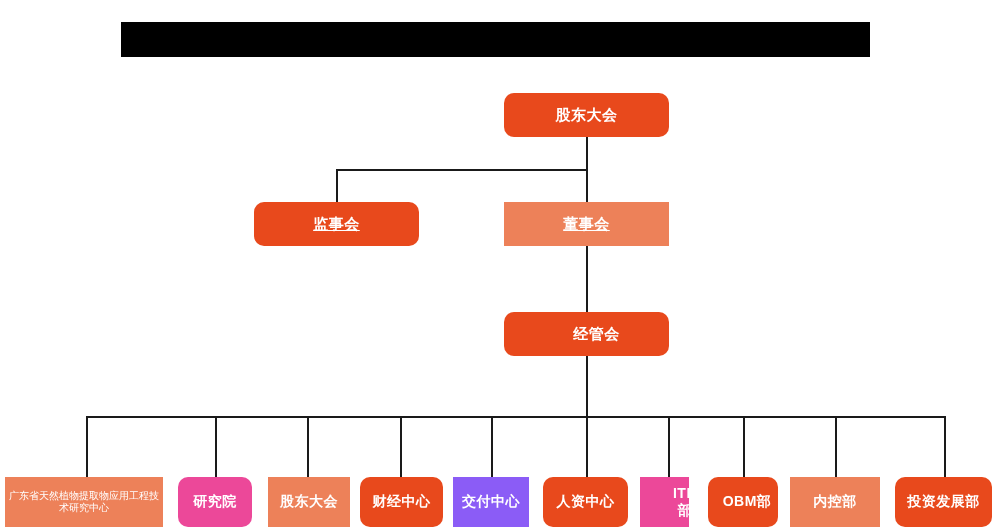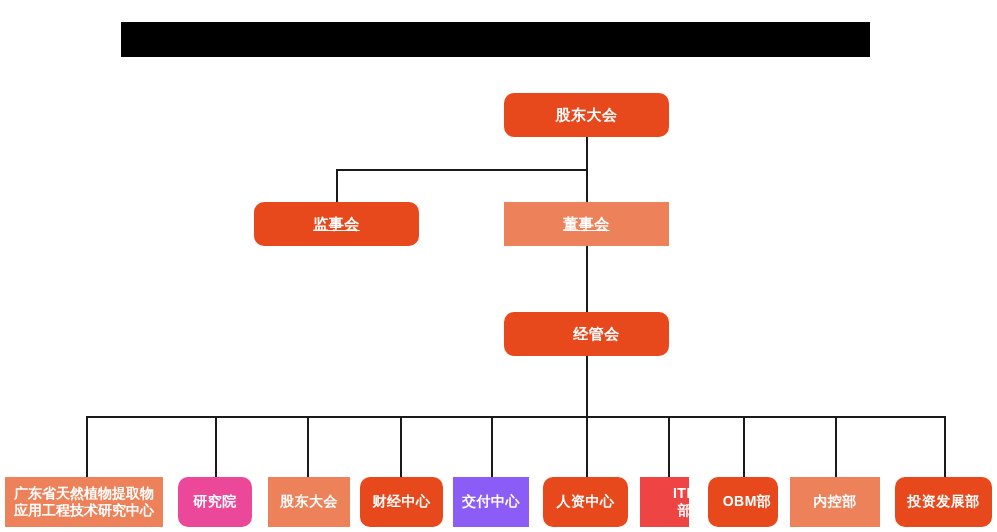--- a/index.html
+++ b/index.html
@@ -39,21 +39,21 @@
     padding: 2px 4px;
     user-select: none;
   }
   .node.dark  { background: #E8491C; border-radius: 10px; }
   .node.light { background: #ED8159; }
 
   .node.lvl1 { font-size: 15px; }
   .node.lvl2 { font-size: 15px; text-decoration: underline; }
   .node.lvl3 { font-size: 15px; padding-left: 24px; }
   .node.leaf { font-size: 14px; }
-  .node.leaf.small { font-size: 14px; font-weight: 700; letter-spacing: 0px; justify-content: center; }
+  .node.leaf.small { font-size: 10px; font-weight: 400; letter-spacing: 0px; justify-content: center; }
 
   
   .conn {
     position: absolute;
     background: #1a1a1a;
   }
   .conn.v { width: 2px; }
   .conn.h { height: 2px; }
 </style>
 </head>
@@ -104,21 +104,21 @@
       </div>
       <div class="conn v" style="left: 491px; top: 416px; height: 61px; background: rgb(26, 26, 26);"></div>
       <div class="node light leaf" style="left: 453px; top: 477px; width: 76px; height: 50px; background: #8b5cf6; color: rgb(255, 255, 255);">
         <span>交付中心</span>
       </div>
       <div class="conn v" style="left: 586px; top: 416px; height: 61px; background: rgb(26, 26, 26);"></div>
       <div class="node dark leaf" style="left: 543px; top: 477px; width: 85px; height: 50px; background: rgb(232, 73, 28); color: rgb(255, 255, 255);">
         <span>人资中心</span>
       </div>
       <div class="conn v" style="left: 668px; top: 416px; height: 61px; background: rgb(26, 26, 26);"></div>
-      <div class="node light leaf" style="left: 640px; top: 477px; width: 39px; height: 50px; background: #ef4444; color: rgb(255, 255, 255); padding-left: 45px;">
+      <div class="node light leaf" style="left: 640px; top: 477px; width: 39px; height: 50px; background: #ec4899; color: rgb(255, 255, 255); padding-left: 45px;">
         <span>ITD部</span>
       </div>
       <div class="conn v" style="left: 743px; top: 416px; height: 61px; background: rgb(26, 26, 26);"></div>
       <div class="node dark leaf" style="left: 708px; top: 477px; width: 70px; height: 50px; background: rgb(232, 73, 28); color: rgb(255, 255, 255); padding-left: 12px;">
         <span>OBM部</span>
       </div>
       <div class="conn v" style="left: 835px; top: 416px; height: 61px; background: rgb(26, 26, 26);"></div>
       <div class="node light leaf" style="left: 790px; top: 477px; width: 90px; height: 50px; background: rgb(237, 129, 89); color: rgb(255, 255, 255);">
         <span>内控部</span>
       </div>

